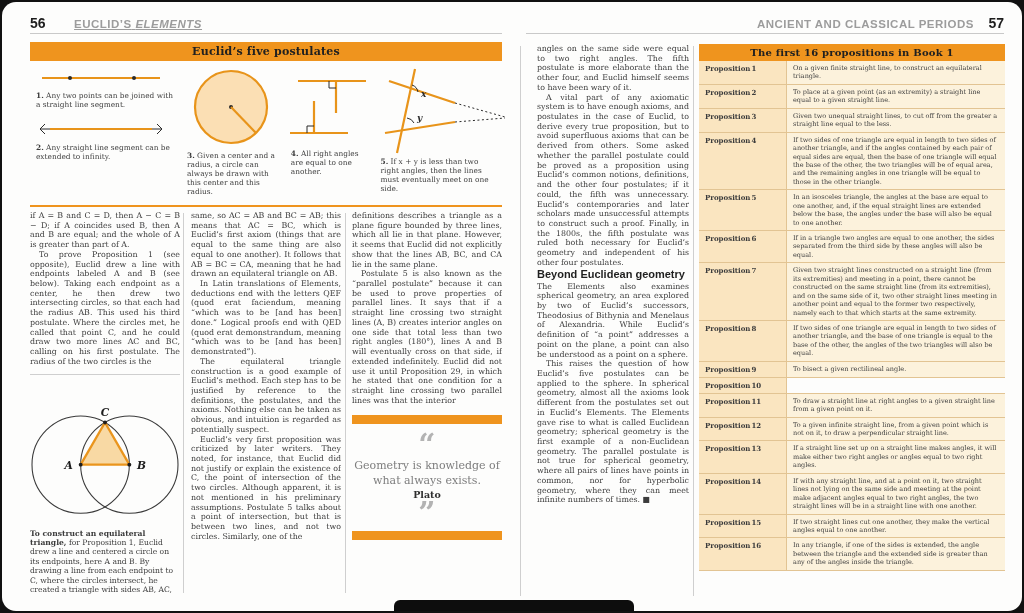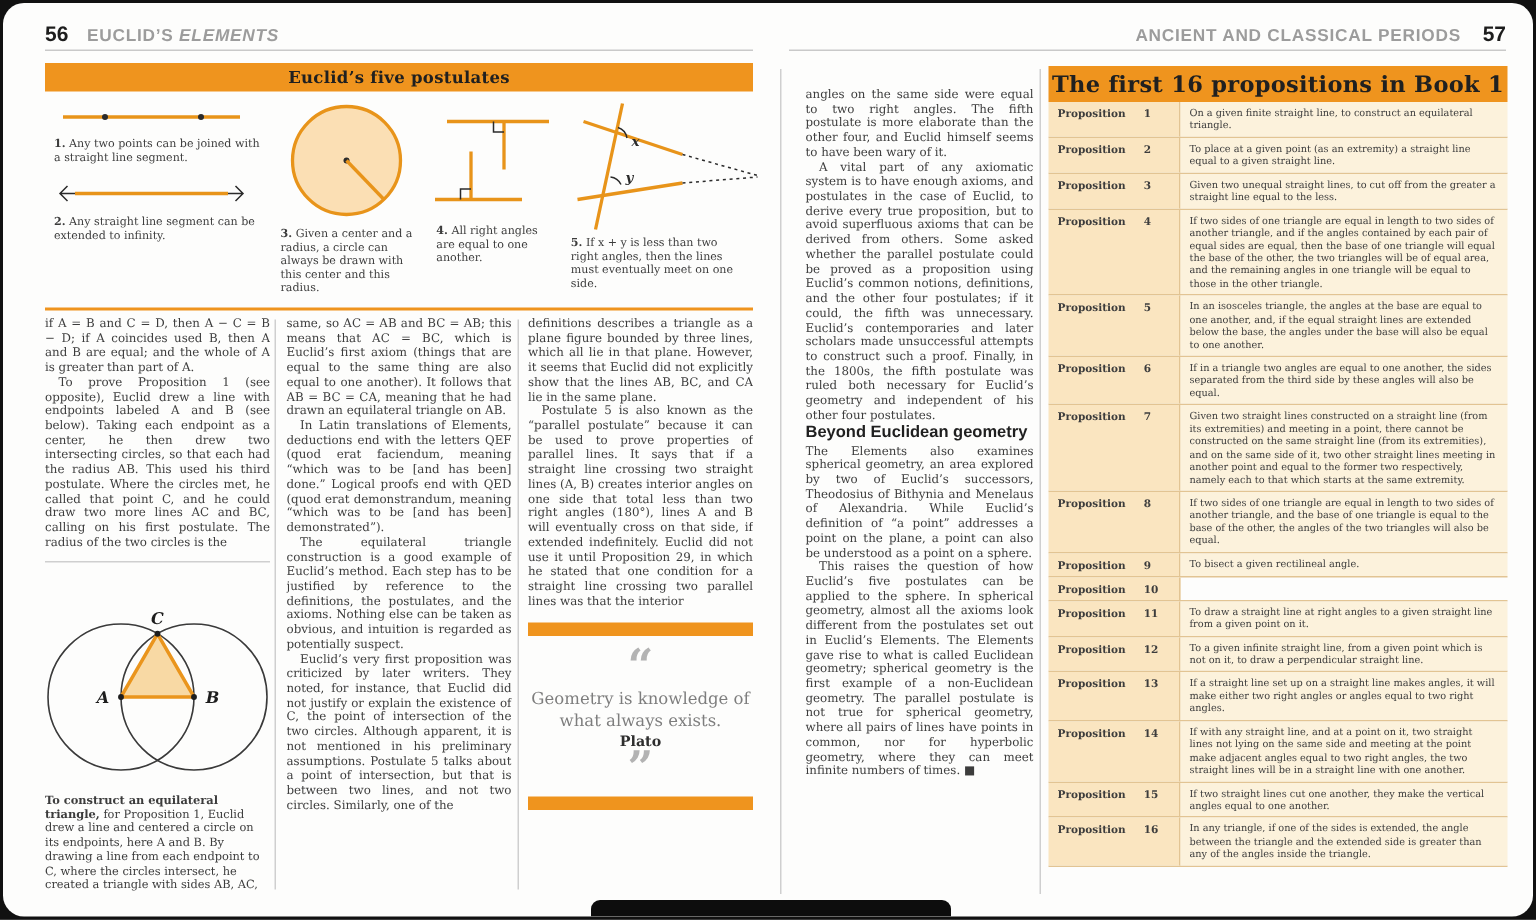--- a/index.html
+++ b/index.html
@@ -37,44 +37,44 @@
   #figcap b{font-weight:bold;}
 
   
   #quote{margin-top:10px;text-align:center;}
   .qbar{height:9px;background:#ef941e;}
   .qmark{font-family:"DejaVu Serif",serif;font-weight:bold;color:#b3b3b3;font-size:30px;line-height:.7;display:block;}
   #quote .qtext{font-size:11px;color:#7d7d7d;line-height:1.3;margin:4px 0 1px;}
   #quote .qattr{font-size:9.5px;color:#2e2e2e;font-weight:bold;margin-bottom:2px;}
 
   
-  #rcol{position:absolute;left:535px;top:56px;width:152px;height:556px;overflow:hidden;}
+  #rcol{position:absolute;left:535px;top:42px;width:152px;height:556px;overflow:hidden;}
   #rcol .heading{font-family:"Liberation Sans",sans-serif;font-weight:bold;font-size:11px;color:#1f1f1f;margin:0 0 2px;}
 
   
   #proptable{position:absolute;left:697px;top:42px;width:306px;}
-  #proptable .banner{font-size:15px;text-align:center;}
+  #proptable .banner{font-size:10px;text-align:center;}
   .prow{display:flex;border-bottom:1px solid #e2c493;}
   .pcell-l{width:88px;min-width:88px;background:#fae5c0;padding:3px 4px 3px 6px;box-sizing:border-box;
-           font-weight:bold;font-size:7px;display:flex;gap:12px;align-items:flex-start;border-right:1px solid #e2c493;}
+           font-weight:bold;font-size:7px;display:flex;gap:1px;align-items:flex-start;border-right:1px solid #e2c493;}
   .pcell-r{flex:1;background:#fcf2dc;padding:3px 6px;box-sizing:border-box;font-size:6.5px;line-height:1.3;}
 
   
   #notch{position:absolute;left:392px;bottom:0;width:240px;height:11px;background:#0d0d0d;border-radius:6px 6px 0 0;}
   svg text{font-family:"DejaVu Serif",serif;}
 </style>
 </head>
 <body>
 
 <div id="stage">
  <div id="paper">
 
   <div class="hdr" style="left:28px;">
     <span class="pgnum">56</span>
-    <span class="sect" style="margin-left:8px;"><span>EUCLID’S</span> <i>ELEMENTS</i></span>
+    <span class="sect" style="margin-left:24px;text-decoration:underline;"><span>EUCLID’S</span> <i>ELEMENTS</i></span>
   </div>
   <div class="rule" style="left:28px;top:31px;width:472px;"></div>
 
   <div class="hdr" style="left:524px;width:478px;text-align:right;">
     <span class="sect">ANCIENT AND CLASSICAL PERIODS</span>
     <span class="pgnum" style="margin-left:10px;">57</span>
   </div>
   <div class="rule" style="left:524px;top:31px;width:478px;"></div>
 
   <div id="postbox">

